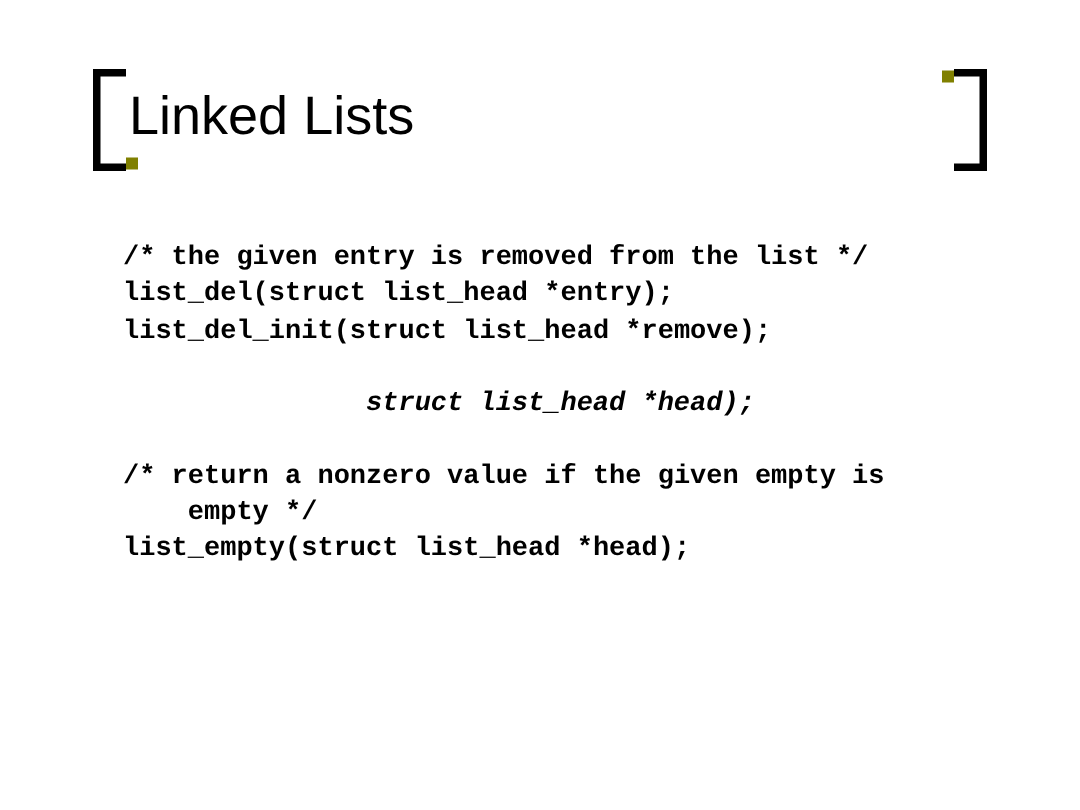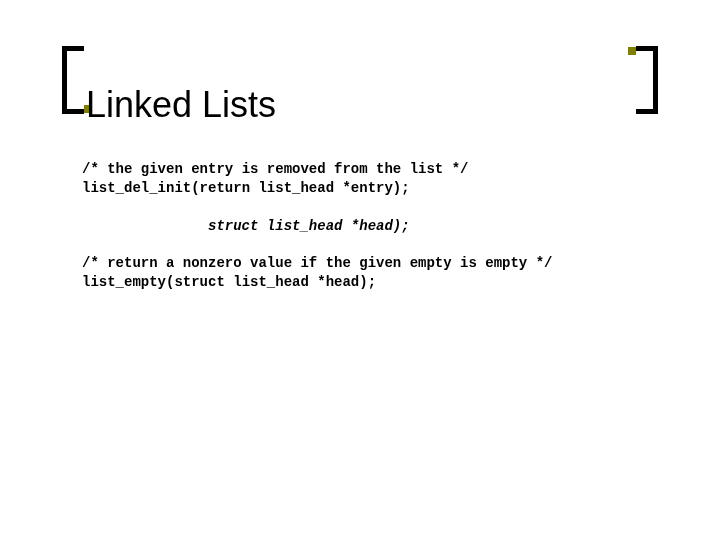--- a/index.html
+++ b/index.html
@@ -50,30 +50,29 @@
   .bracket.left .nub { right: -8px; bottom: -4px; }
   .bracket.right .nub { left: -8px; top: -4px; }
   .title-text {
     position: absolute;
     left: 24px;
     top: 10px;
     font-size: 36px;
     font-weight: 400;
     color: #000;
     white-space: nowrap;
-    margin-top: 28px;
   }
   .body {
     position: absolute;
     left: 82px;
     top: 160px;
     width: 560px;
     font-family: "Courier New", Courier, monospace;
     font-weight: bold;
-    font-size: 14px;
+    font-size: 18px;
     line-height: 1.35;
     color: #000;
   }
   .body p {
     margin: 0;
   }
   .hang {
     padding-left: 4ch;
     text-indent: -4ch;
   }
@@ -93,21 +92,22 @@
       <div class="nub"></div>
     </div>
     <div class="bracket right">
       <div class="nub"></div>
     </div>
     <div class="title-text">Linked Lists</div>
   </div>
 
   <div class="body">
     <p class="hang">/* the given entry is removed from the list */</p>
-    <p class="hang">list_del_init(return list_head *entry);</p>
+    <p class="hang">list_del(struct list_head *entry);</p>
+    <p class="hang">list_del_init(struct list_head *remove);</p>
     <div class="blank"></div>
     <p class="indent-deep">struct list_head *head);</p>
     <div class="blank"></div>
     <p class="hang">/* return a nonzero value if the given empty is empty */</p>
     <p class="hang">list_empty(struct list_head *head);</p>
   </div>
 
 </div>
 
 </body></html>

